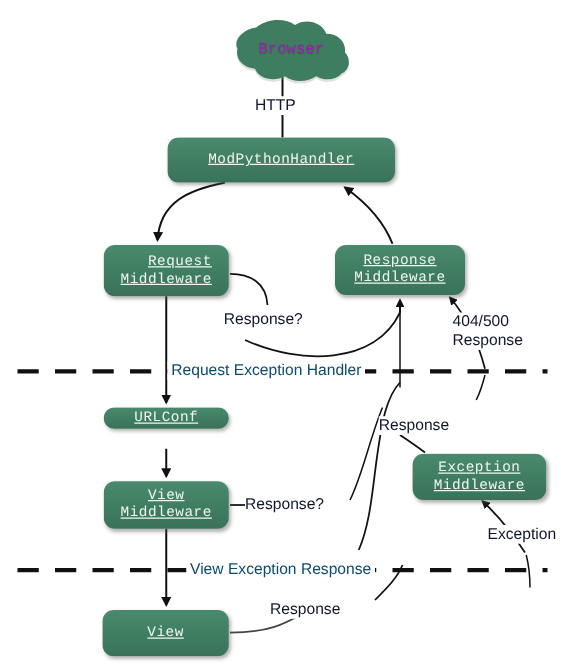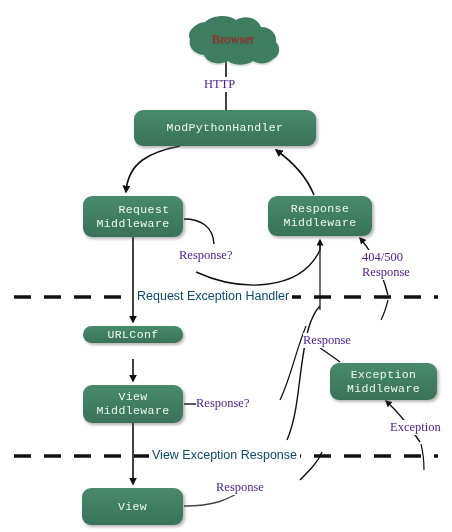--- a/index.html
+++ b/index.html
@@ -34,40 +34,41 @@
     font-family: "Liberation Mono", monospace;
     font-size: 11.5px;
     line-height: 14px;
     letter-spacing: 0.4px;
     border-radius: 9px;
     background: #417f63;
     background-image: linear-gradient(180deg, #4a8a6c 0%, #3f7d61 55%, #3a7259 100%);
     box-shadow: 1.5px 2px 3px rgba(90,90,90,0.45);
     white-space: pre;
     z-index: 3;
+    text-decoration: underline;
   }
   .cloud {
     position: absolute;
     z-index: 3;
   }
   .cloud-label {
     position: absolute;
     z-index: 4;
-    color: #b91c1c;
-    font-family: Liberation Serif, serif;
+    color: #a21caf;
+    font-family: Liberation Mono, monospace;
     font-size: 12.5px;
     text-align: center;
     width: 100%;
     left: 0;
     text-shadow: 0 1px 1px rgba(40,60,50,0.4);
   }
   .edge-label {
     position: absolute;
-    color: #4c1d95;
-    font-family: Liberation Serif, serif;
+    color: #0f172a;
+    font-family: Liberation Sans, sans-serif;
     font-size: 12.5px;
     line-height: 15px;
     white-space: pre;
     z-index: 5;
     background: #ffffff;
   }
   .sep-label {
     position: absolute;
     color: #0c4a6e;
     font-family: "Liberation Sans", sans-serif;

